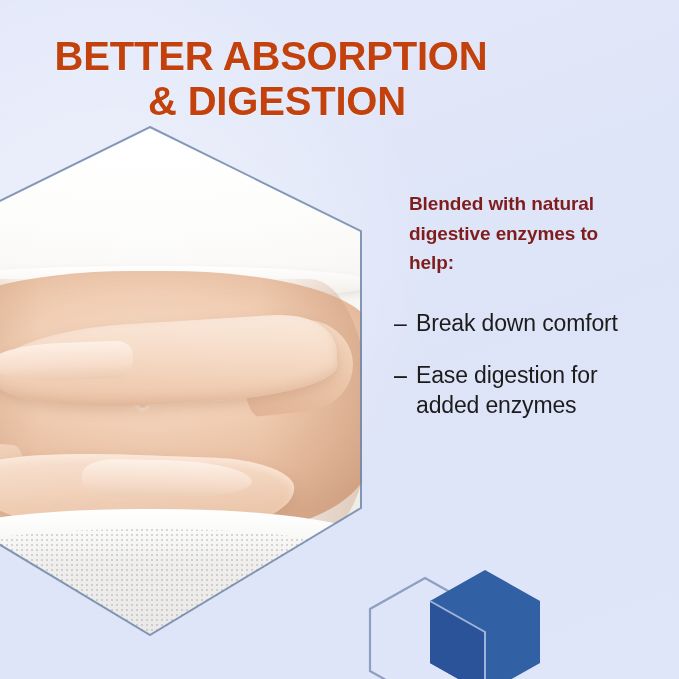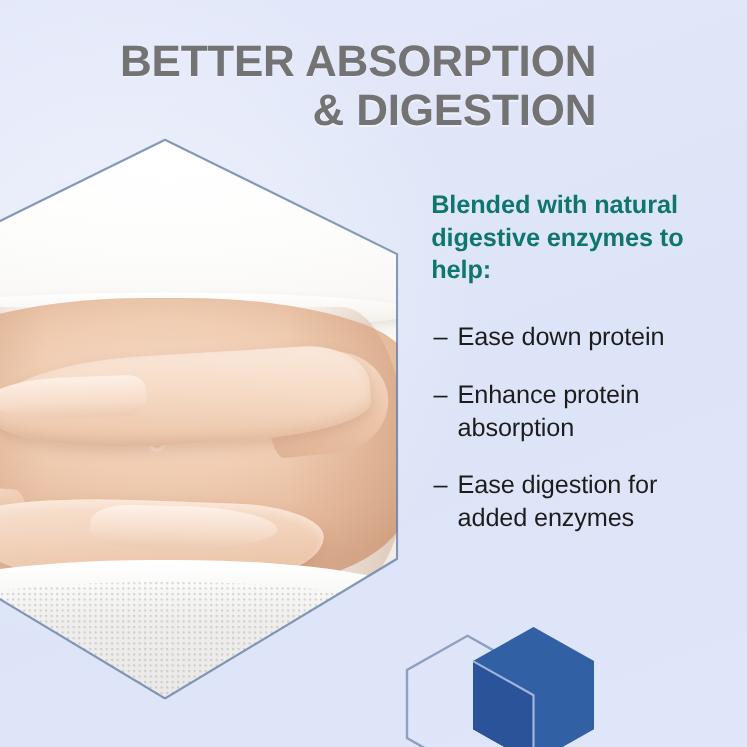--- a/index.html
+++ b/index.html
@@ -25,22 +25,22 @@
       radial-gradient(circle at 18% 42%, rgba(255,255,255,0.55) 0%, rgba(255,255,255,0) 46%),
       linear-gradient(160deg, #e4e9fa 0%, #dde4f7 55%, #e0e6f9 100%);
   }
 
   
   .headline {
     position: absolute;
     left: 0;
     top: 34px;
     width: 542px;
-    text-align: right;
-    color: #737373;
+    text-align: center;
+    color: #c2410c;
     font-weight: 700;
     font-size: 40px;
     line-height: 45px;
     letter-spacing: -0.2px;
     text-shadow: 0 1px 0 rgba(255,255,255,0.45);
   }
   .headline .l2 { display: block; padding-left: 12px; }
 
   
   .photo-hex-wrap {
@@ -205,26 +205,26 @@
   }
 
   
   .copy {
     position: absolute;
     left: 392px;
     top: 172px;
     width: 262px;
   }
   .copy-heading {
-    color: #0f766e;
+    color: #7f1d1d;
     font-weight: 700;
-    font-size: 23px;
+    font-size: 19px;
     line-height: 29.5px;
     letter-spacing: -0.1px;
-    margin: 0;
+    margin: 17px;
   }
   .bullets {
     margin: 30px 0 0 0;
     padding: 0;
     list-style: none;
   }
   .bullet {
     position: relative;
     color: #1c1c1c;
     font-size: 23px;
@@ -299,25 +299,24 @@
       <polygon points="212,1 423,105 423,382 212,509 1,382 1,105"></polygon>
     </svg>
   </div>
 
   <div class="copy">
     <p class="copy-heading">Blended with natural digestive enzymes to help:</p>
 
     <ul class="bullets">
       <li class="bullet">
         <span class="bullet-dash">–</span>
-        <span>Ease down protein</span>
+        <span>Break down comfort</span>
       </li>
       <li class="bullet">
         <span class="bullet-dash">–</span>
-        <span>Enhance protein absorption</span>
       </li>
       <li class="bullet">
         <span class="bullet-dash">–</span>
         <span>Ease digestion for added enzymes</span>
       </li>
     </ul>
   </div>
 
   <div class="deco">
     <svg width="200" height="140" viewBox="0 0 200 140">

